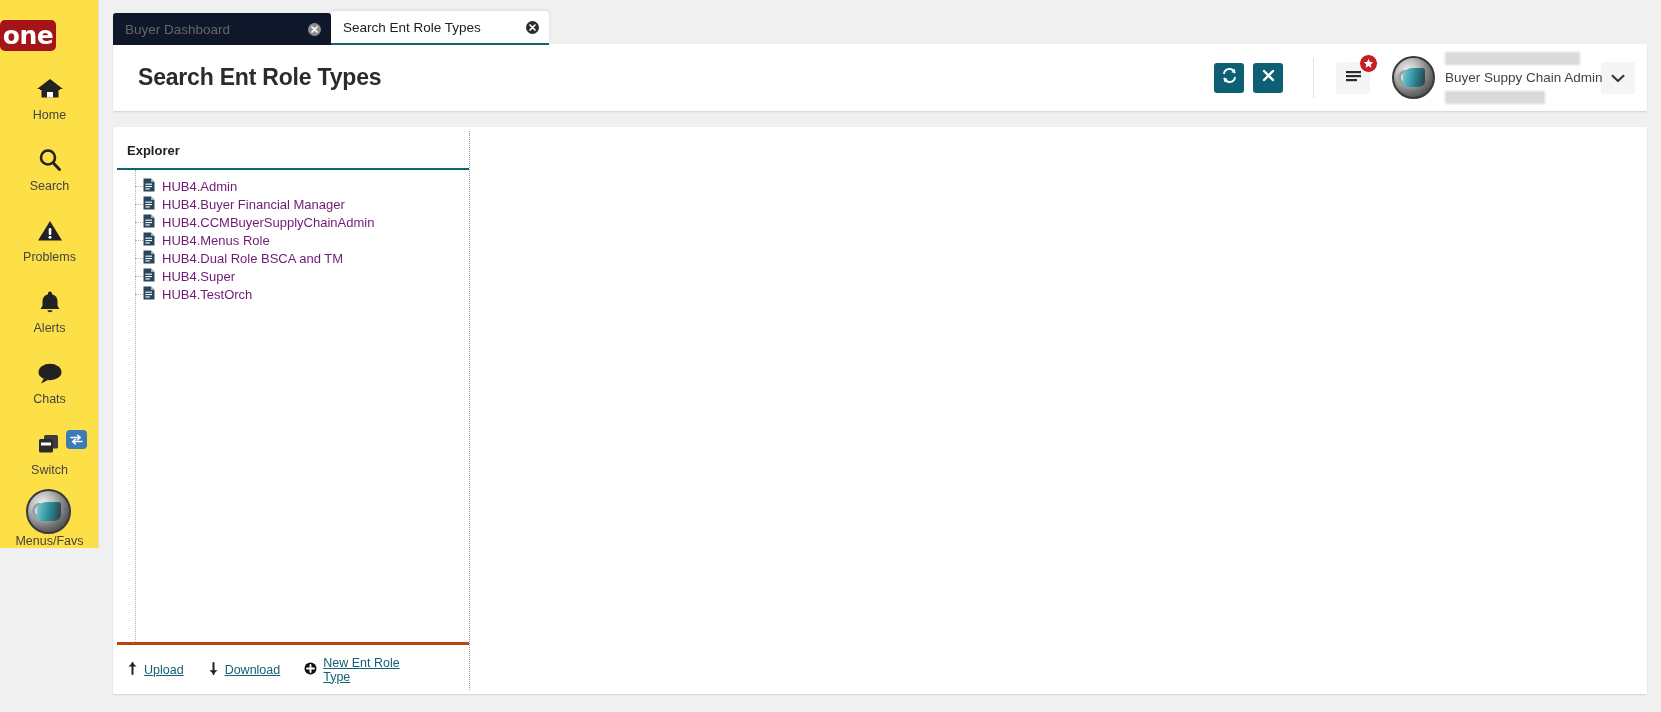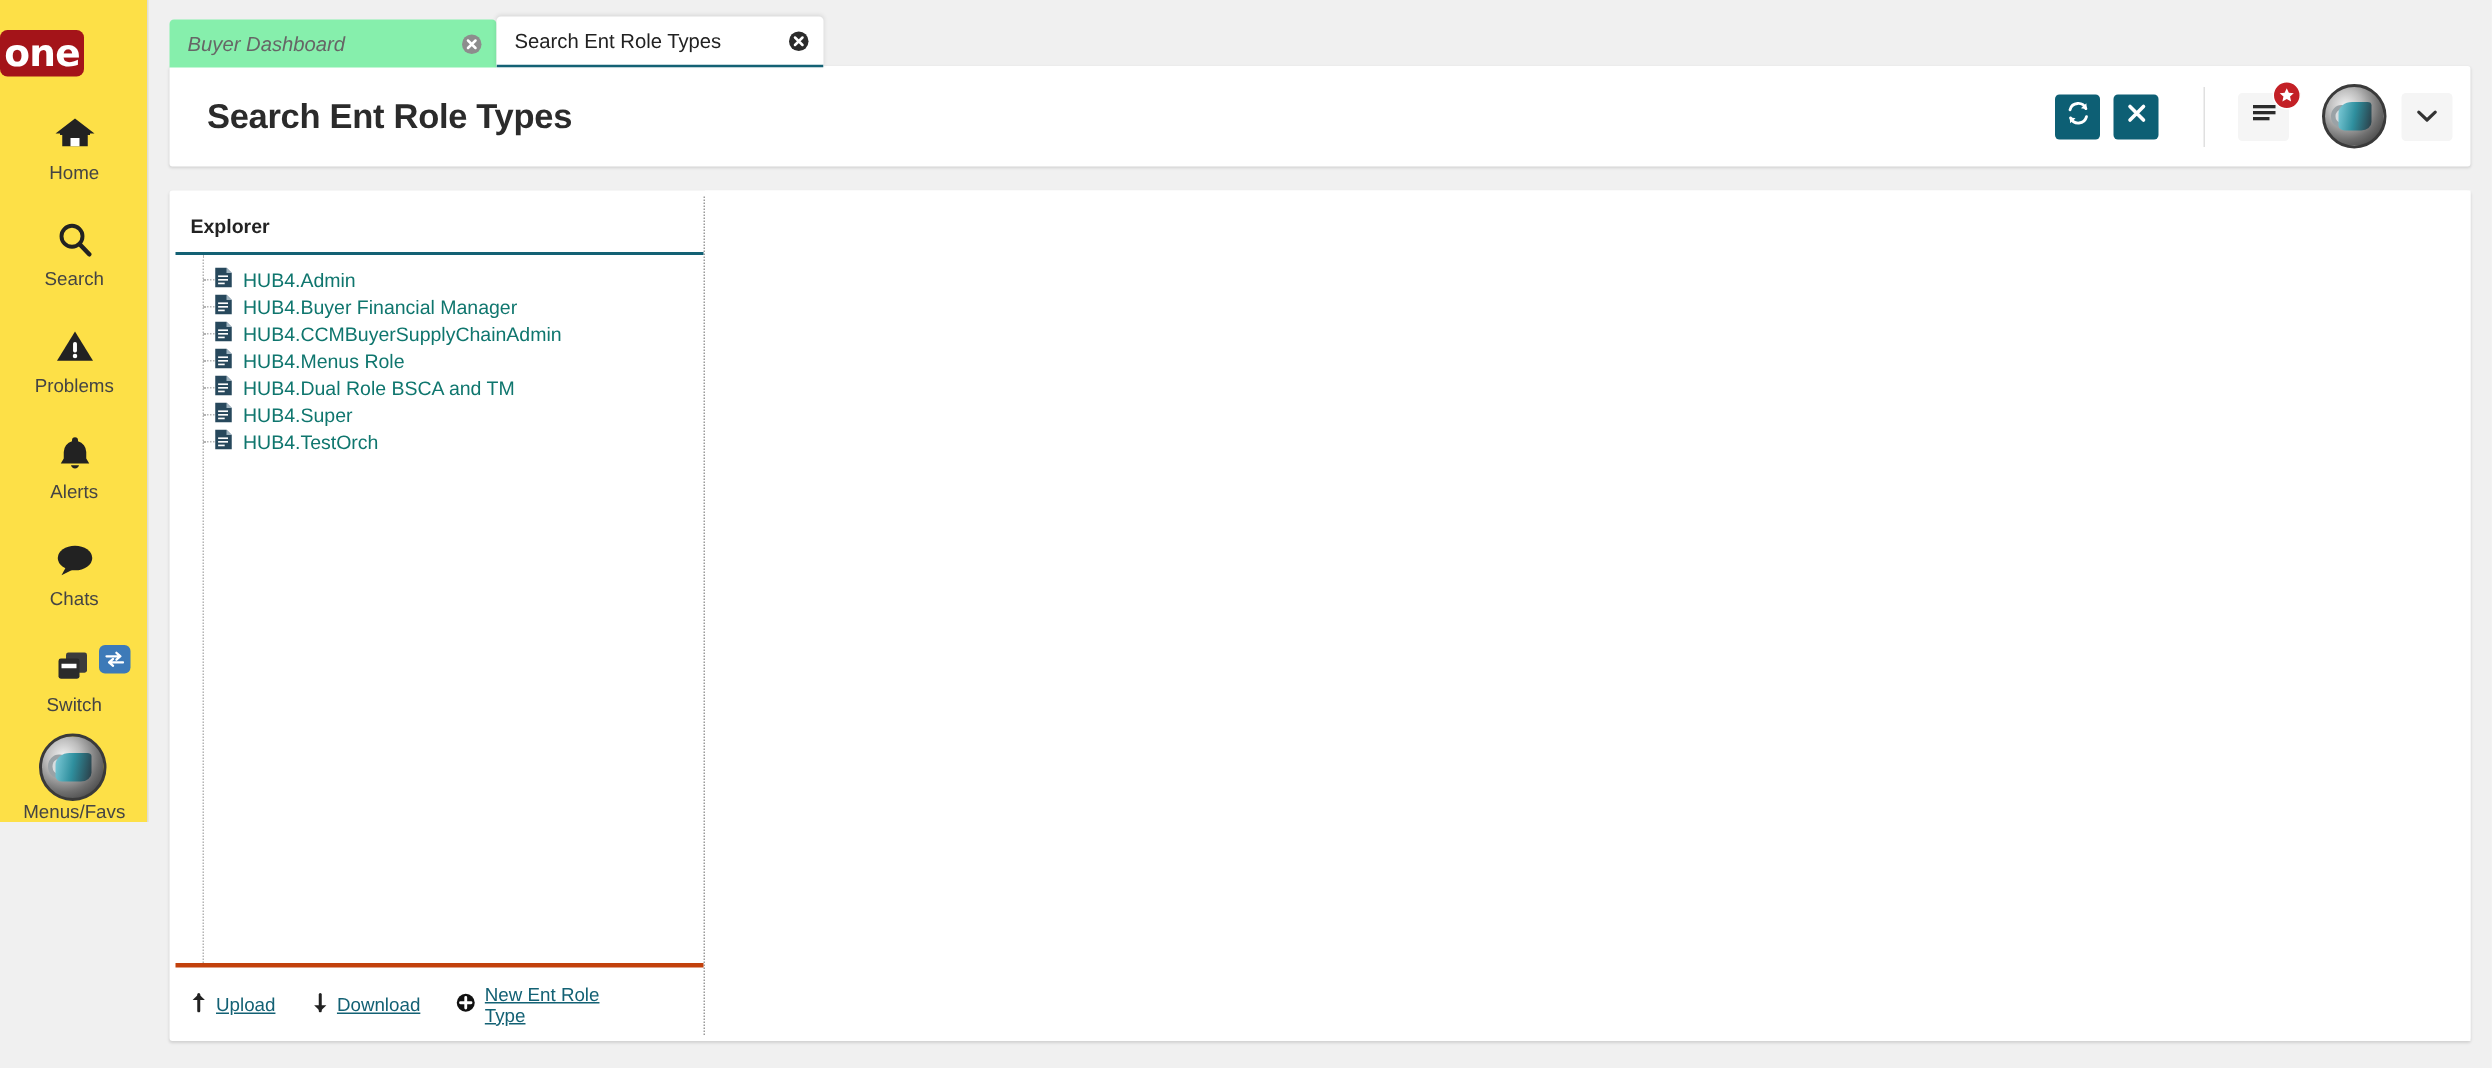--- a/index.html
+++ b/index.html
@@ -69,21 +69,21 @@
   }
   .tab {
     height: 32px; width: 218px;
     display: flex; align-items: center;
     padding: 0 10px 0 12px;
     font-size: 13.5px;
     border-top-left-radius: 3px; border-top-right-radius: 3px;
     cursor: pointer; position: relative;
   }
   .tab .tlabel { flex: 1 1 auto; overflow: hidden; white-space: nowrap; text-overflow: ellipsis; }
-  .tab.inactive { background: #86efac; color: #666; font-style: italic; }
+  .tab.inactive { background: #0f172a; color: #666; }
   .tab.active {
     background: #ffffff; color: #222;
     border-bottom: 2.5px solid #136174;
     box-shadow: 0 -1px 3px rgba(0,0,0,.10);
     height: 34px;
   }
   .closedot {
     width: 13px; height: 13px; border-radius: 50%;
     display:flex; align-items:center; justify-content:center;
     flex: 0 0 13px; cursor: pointer;
@@ -163,21 +163,21 @@
     border-bottom: 2px solid #136174;
     margin-right: 0px;
   }
   .tree { flex: 1 1 auto; overflow: auto; padding-top: 7px; position: relative; }
   .tree::before {
     content:""; position:absolute; left: 18px; top: 0; bottom: 0;
     border-left: 1px dotted #b4b4b4;
   }
   .titem {
     display:flex; align-items:center; height: 18px; padding-left: 18px;
-    font-size: 13px; color: #0f766e; cursor: pointer; position: relative;
+    font-size: 13px; color: #701a75; cursor: pointer; position: relative;
   }
   .titem::before {
     content:""; position:absolute; left:18px; top:50%; width: 8px;
     border-top: 1px dotted #b4b4b4;
   }
   .docicon { flex: 0 0 12px; margin-left: 8px; margin-right: 7px; display:block; }
   .titem .tname { white-space: nowrap; }
 
   .exp-footer {
     border-top: 3px solid #c2410c;
@@ -356,20 +356,25 @@
               <path d="M5.5 0.8 L6.9 3.9 L10.2 4.2 L7.7 6.4 L8.4 9.7 L5.5 8 L2.6 9.7 L3.3 6.4 L0.8 4.2 L4.1 3.9 Z" fill="#fff"></path>
             </svg>
           </span>
         </div>
 
         <div class="hdr-avatar">
           <div class="avatar-inner2"></div>
           <div class="avatar-inner"></div>
         </div>
 
+        <div class="userblock">
+          <div class="redact top"></div>
+          <div class="username">Buyer Suppy Chain Admin</div>
+          <div class="redact bot"></div>
+        </div>
 
         <div class="caretbtn">
           <span>
             <svg width="14" height="9" viewBox="0 0 14 9">
               <path d="M1.5 1.8 L7 7 L12.5 1.8" fill="none" stroke="#333" stroke-width="2.1" stroke-linecap="round" stroke-linejoin="round"></path>
             </svg>
           </span>
         </div>
 
       </div>

